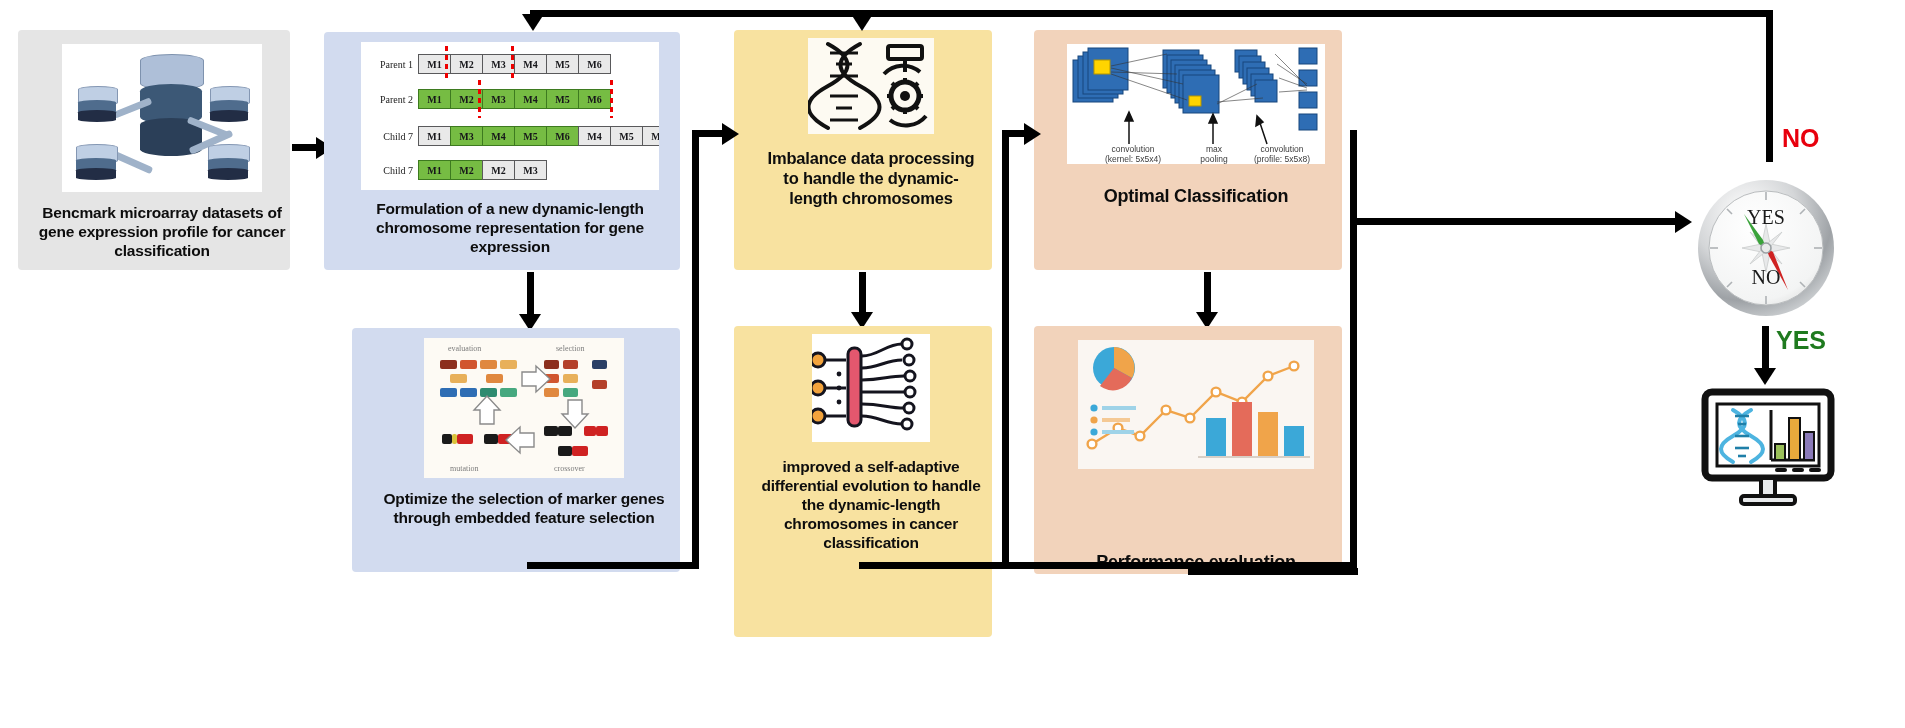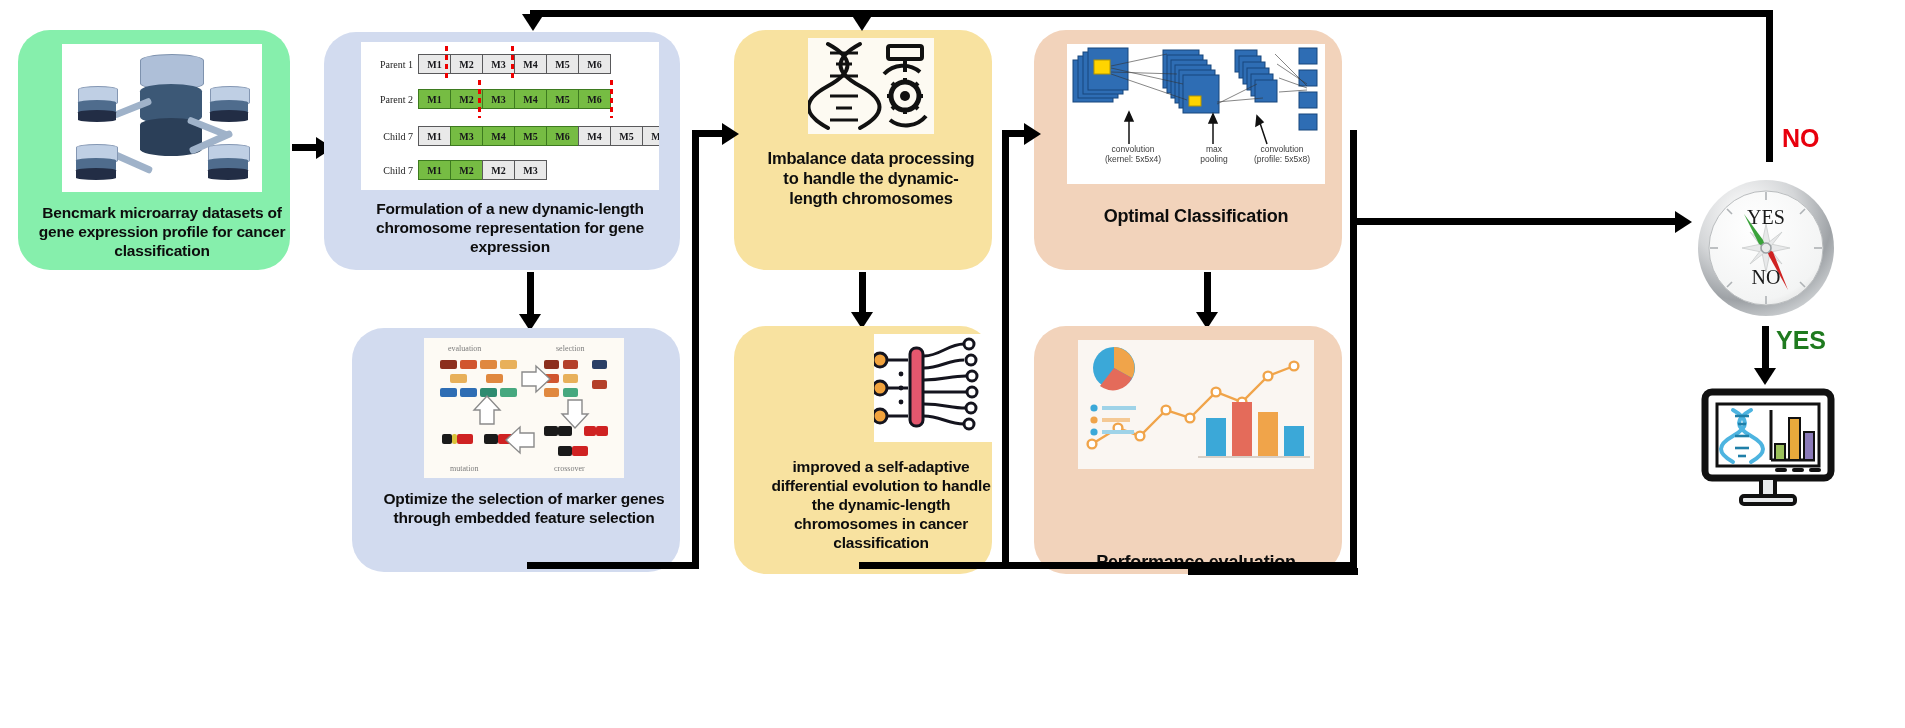--- a/index.html
+++ b/index.html
@@ -1,23 +1,23 @@
 <!DOCTYPE html>
 <html><head>
 <meta charset="utf-8">
 <style>
   html,body{margin:0;padding:0;background:#ffffff;}
   body{width:1905px;height:728px;position:relative;overflow:hidden;
        font-family:"Liberation Sans",sans-serif;}
   .stage{position:absolute;left:0;top:0;width:1905px;height:728px;}
 
   
-  .box{position:absolute;border-radius:32px;box-sizing:border-box;
+  .box{position:absolute;border-radius:4px;box-sizing:border-box;
        display:flex;flex-direction:column;align-items:center;padding-left:16px;}
-  .box.green{background:#86efac;}
+  .box.green{background:#e5e5e5;}
   .box.blue{background:#d2dbef;}
   .box.yellow{background:#f8e2a0;}
   .box.orange{background:#f2d3bb;}
 
   .cap{font-weight:bold;color:#0d0d0d;text-align:center;line-height:1.22;
        letter-spacing:-.2px;}
 
   .thumb{background:#ffffff;position:relative;overflow:hidden;}
 
   
@@ -235,21 +235,21 @@
     <div class="ar" style="left:692px;top:130px;width:7px;height:435px;"></div>
     <div class="ar" style="left:692px;top:130px;width:32px;height:7px;"></div>
     <div class="arh right" style="left:722px;top:123px;"></div>
   </div>
 
   <div>
     <div class="ar" style="left:859px;top:272px;width:7px;height:44px;"></div>
     <div class="arh down" style="left:851px;top:312px;"></div>
   </div>
 
-  <div class="box yellow" style="left:734px;top:326px;width:258px;height:248px;padding-top:8px;align-items:flex-end;">
+  <div class="box yellow" style="left:734px;top:326px;width:258px;height:311px;padding-top:8px;">
     <div class="thumb" style="width:118px;height:108px;">
       <svg width="118" height="108" viewBox="0 0 118 108">
         <g stroke="#14141e" stroke-width="3" fill="none">
           <path d="M6,26 H34"></path>
             <path d="M6,54 H34"></path>
             <path d="M6,82 H34"></path>
           <path d="M50,22 C66,22 74,10 90,10"></path>
           <path d="M50,34 C66,34 74,26 90,26"></path>
           <path d="M50,46 C70,46 76,42 92,42"></path>
           <path d="M50,58 C70,58 76,58 92,58"></path>
@@ -272,21 +272,21 @@
           <circle cx="98" cy="58" r="5"></circle>
             <circle cx="97" cy="74" r="5"></circle>
             <circle cx="95" cy="90" r="5"></circle>
         </g>
       </svg>
     </div>
     <div class="cap" style="font-size:15.5px;width:222px;margin-top:16px;">improved a self-adaptive differential evolution to handle the dynamic-length chromosomes in cancer classification</div>
   </div>
 
   <div class="box orange" style="left:1034px;top:30px;width:308px;height:240px;padding-top:14px;">
-    <div class="thumb" style="width:258px;height:140px;">
+    <div class="thumb" style="width:258px;height:120px;">
       <svg width="258" height="140" viewBox="0 0 258 140">
 
         <g fill="#2e6db4" stroke="#17467d" stroke-width="1">
           <rect x="6" y="16" width="40" height="42"></rect>
             <rect x="11" y="12" width="40" height="42"></rect>
           <rect x="16" y="8" width="40" height="42"></rect>
             <rect x="21" y="4" width="40" height="42"></rect>
         </g>
         <rect x="27" y="16" width="16" height="14" fill="#ffd400" stroke="#b59500"></rect>
 

